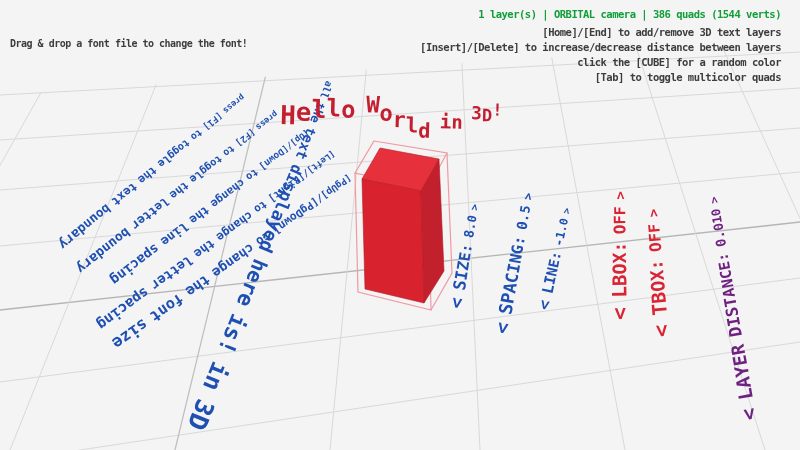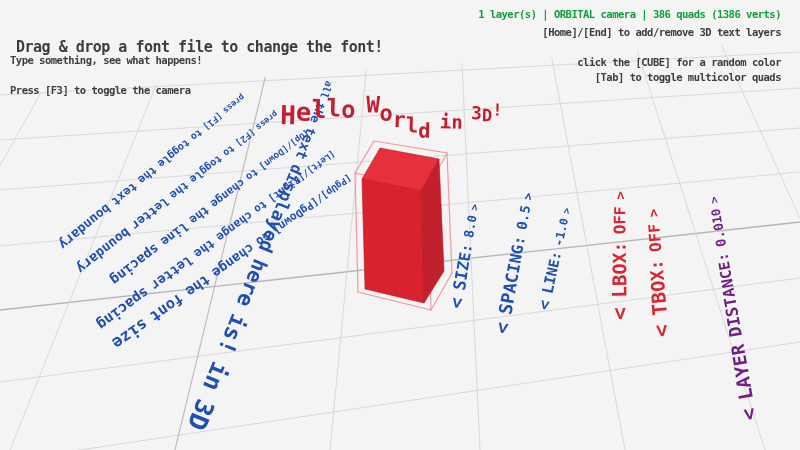--- a/index.html
+++ b/index.html
@@ -6,21 +6,21 @@
   body{width:800px;height:450px;overflow:hidden;background:#f4f4f4;
        font-family:"DejaVu Sans Mono","Liberation Mono",monospace;}
   #stage{position:relative;width:800px;height:450px;overflow:hidden;}
 
   
   #grid-svg{position:absolute;left:0;top:0;z-index:0;}
 
   
   .hud{position:absolute;z-index:10;font-weight:bold;letter-spacing:-0.5px;}
   #fps{left:10px;top:8px;font-size:21px;color:#0f9e38;letter-spacing:-1px;}
-  #hint1{left:16px;top:38px;font-size:15px;color:#3d3d3d;}
+  #hint1{left:10px;top:38px;font-size:10px;color:#3d3d3d;}
   #hint2{left:10px;top:54px;font-size:10.5px;color:#3d3d3d;}
   #hint3{left:10px;top:84px;font-size:10.5px;color:#3d3d3d;}
   .hud-right{right:19px;text-align:right;font-size:10.5px;color:#3d3d3d;}
   #status{top:8px;color:#0f9e38;}
   #rhint1{top:26px;} #rhint2{top:41px;} #rhint3{top:56px;} #rhint4{top:71px;}
 
   
   .s3d{position:absolute;z-index:2;font-weight:bold;white-space:nowrap;
        line-height:1;transform-origin:0 0;}
   .blue{color:#1e4fb2;} .purple{color:#6e2180;}
@@ -101,21 +101,20 @@
     <g stroke="#b51a26" stroke-width="0.6">
       <polygon points="380,148 439,159 421,191 362,179" fill="#e6303c"></polygon>
       <polygon points="362,179 421,191 424,303 365,289" fill="#d8232f"></polygon>
       <polygon points="421,191 439,159 444,271 424,303" fill="#c2202c"></polygon>
     </g>
   </svg>
 
   <div id="hello" class="s3d"><span style="display: inline-block; font-size: 26px; transform: translateY(12px);">H</span><span style="display: inline-block; font-size: 25.45px; transform: translateY(8px);">e</span><span style="display: inline-block; font-size: 24.9px; transform: translateY(5px);">l</span><span style="display: inline-block; font-size: 24.35px; transform: translateY(3px);">l</span><span style="display: inline-block; font-size: 23.8px; transform: translateY(4px);">o</span><span style="display: inline-block; font-size: 23.25px; width: 10.5px; transform: translateY(2px);">&nbsp;</span><span style="display: inline-block; font-size: 22.7px; transform: translateY(-2px);">W</span><span style="display: inline-block; font-size: 22.15px; transform: translateY(6px);">o</span><span style="display: inline-block; font-size: 21.6px; transform: translateY(12px);">r</span><span style="display: inline-block; font-size: 21.05px; transform: translateY(17px);">l</span><span style="display: inline-block; font-size: 20.5px; transform: translateY(22px);">d</span><span style="display: inline-block; font-size: 19.95px; width: 9px; transform: translateY(18px);">&nbsp;</span><span style="display: inline-block; font-size: 19.4px; transform: translateY(12px);">i</span><span style="display: inline-block; font-size: 18.85px; transform: translateY(12px);">n</span><span style="display: inline-block; font-size: 18.3px; width: 8.2px; transform: translateY(8px);">&nbsp;</span><span style="display: inline-block; font-size: 17.75px; transform: translateY(2px);">3</span><span style="display: inline-block; font-size: 17.2px; transform: translateY(4px);">D</span><span style="display: inline-block; font-size: 16.65px; transform: translateY(-2px);">!</span></div>
 
   <div id="hint1" class="hud">Drag &amp; drop a font file to change the font!</div>
-  <div id="hint2" class="hud">Type something, see what happens!</div>
-  <div id="hint3" class="hud">Press [F3] to toggle the camera</div>
 
-  <div id="status" class="hud hud-right">1 layer(s) | ORBITAL camera |  386 quads (1386 verts)</div>
+  <div id="status" class="hud hud-right">1 layer(s) | ORBITAL camera |  386 quads (1544 verts)</div>
   <div id="rhint1" class="hud hud-right">[Home]/[End] to add/remove 3D text layers</div>
+  <div id="rhint2" class="hud hud-right">[Insert]/[Delete] to increase/decrease distance between layers</div>
   <div id="rhint3" class="hud hud-right">click the [CUBE] for a random color</div>
   <div id="rhint4" class="hud hud-right">[Tab] to toggle multicolor quads</div>
 
 </div>
 
 </body></html>

